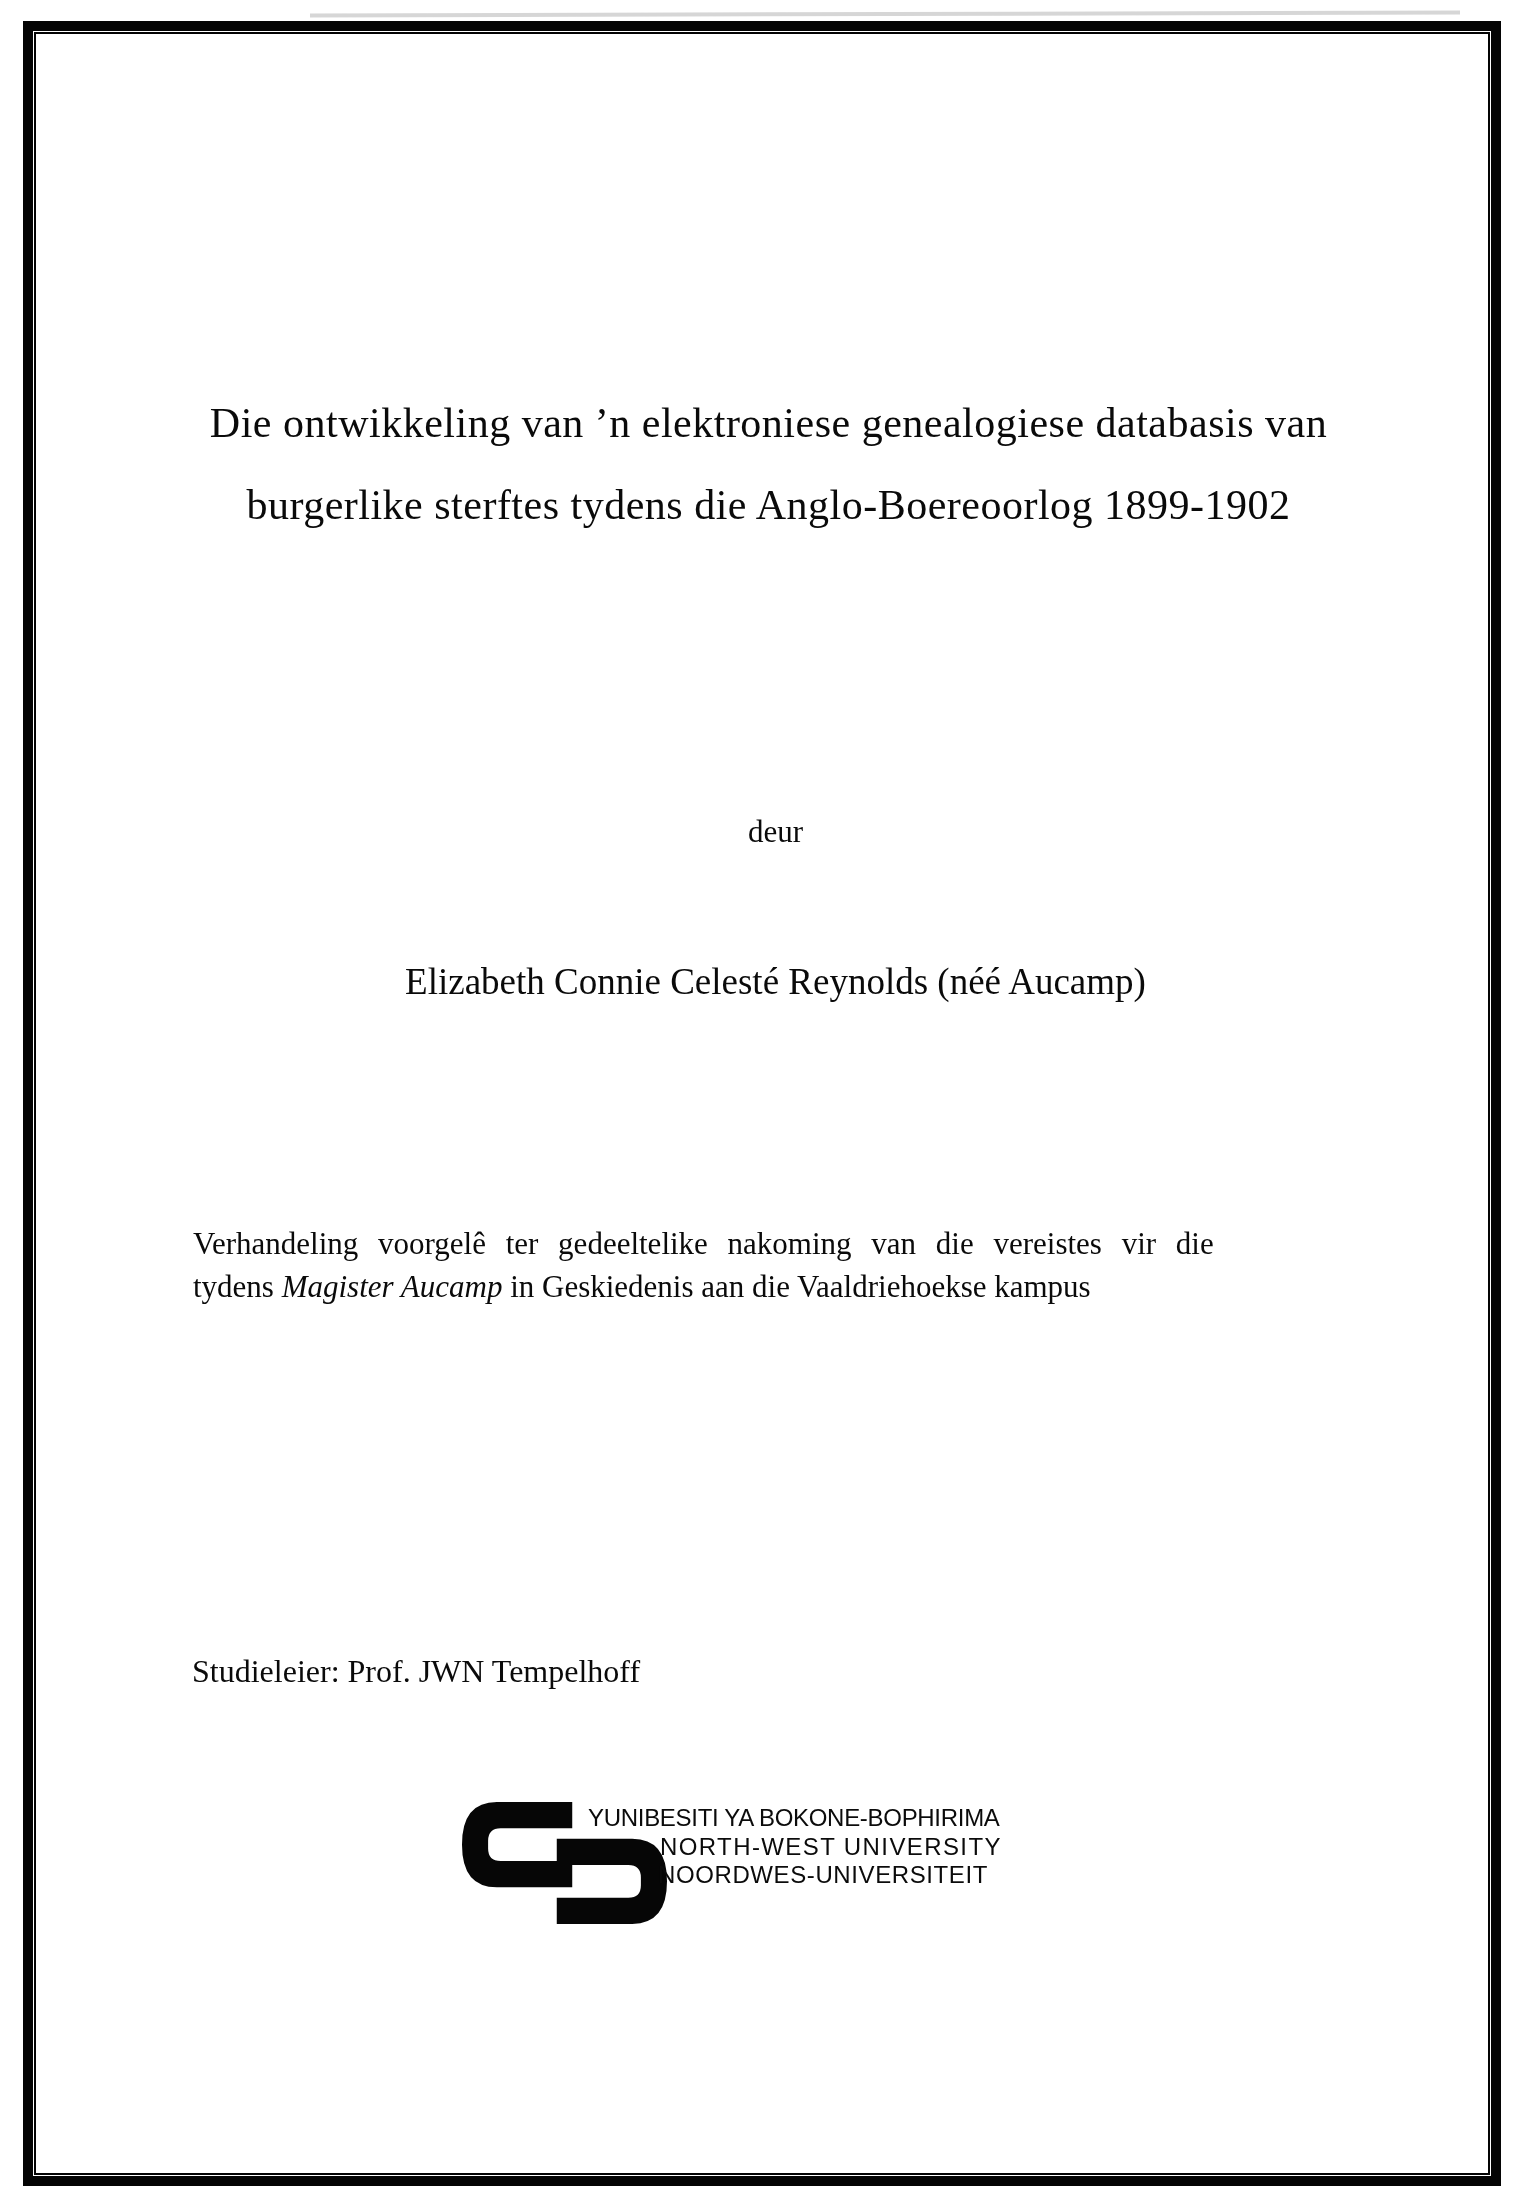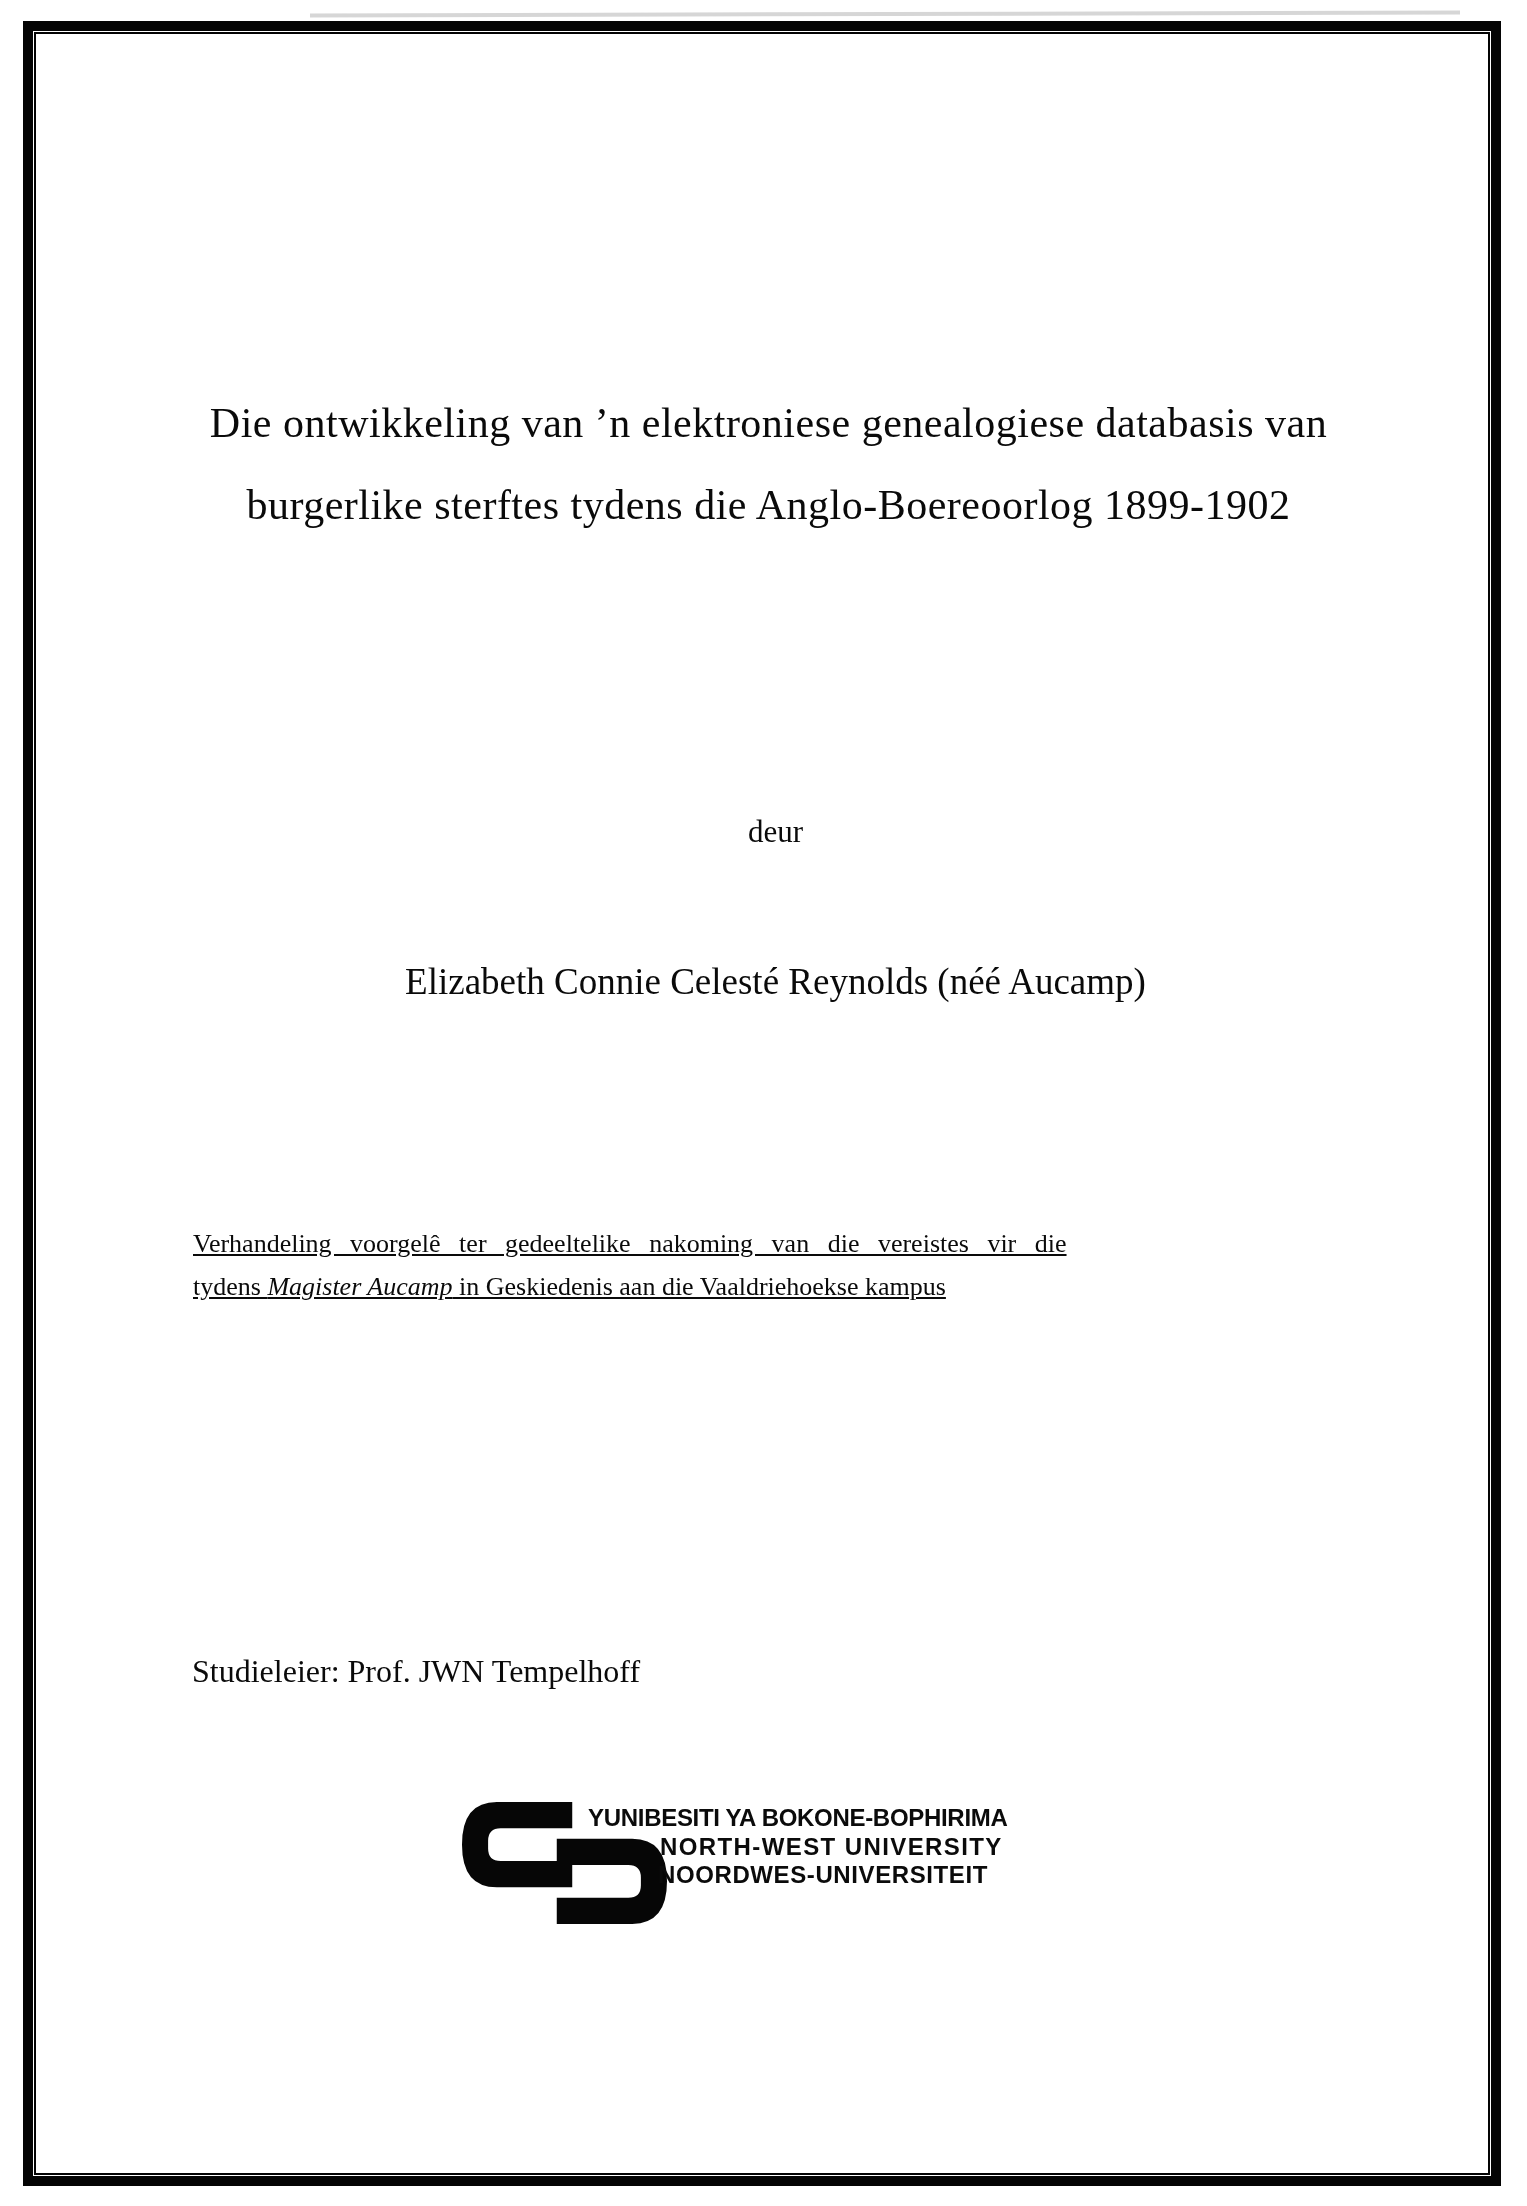--- a/index.html
+++ b/index.html
@@ -43,23 +43,22 @@
   }
   .title-1 { top: 399px; right: -10px; }
   .title-2 { top: 481px; right: -10px; }
   .byline  { top: 814px; font-size: 31px; }
   .author  { top: 960px; font-size: 37px; }
   .thesis {
     position: absolute;
     left: 193px;
     top: 1222px;
     width: 1128px;
-    font-size: 26px;
+    font-size: 31px;
     line-height: 43px;
-    text-decoration: underline;
   }
   .thesis .l1 { word-spacing: 12px; white-space: nowrap; }
   .thesis .italic { font-style: italic; }
   .supervisor-block {
     position: absolute;
     left: 192px;
     top: 1646px;
     font-size: 32px;
     line-height: 50px;
     text-align: center;
@@ -69,21 +68,21 @@
     position: absolute;
     left: 462px;
     top: 1800px;
     width: 620px;
     height: 135px;
   }
   .logo svg { position: absolute; left: 0; top: 2px; }
   .logo-text {
     position: absolute;
     font-family: "Liberation Sans", sans-serif;
-    font-weight: bold;
+    font-weight: normal;
     font-size: 24px;
     color: #0b0b0b;
     white-space: nowrap;
   }
   .logo-t1 { left: 126px; top: 4px;  letter-spacing: -0.3px; }
   .logo-t2 { left: 198px; top: 33px; letter-spacing: 1.4px; }
   .logo-t3 { left: 196px; top: 61px; letter-spacing: 0.6px; }
 </style>
 </head>
 <body>

